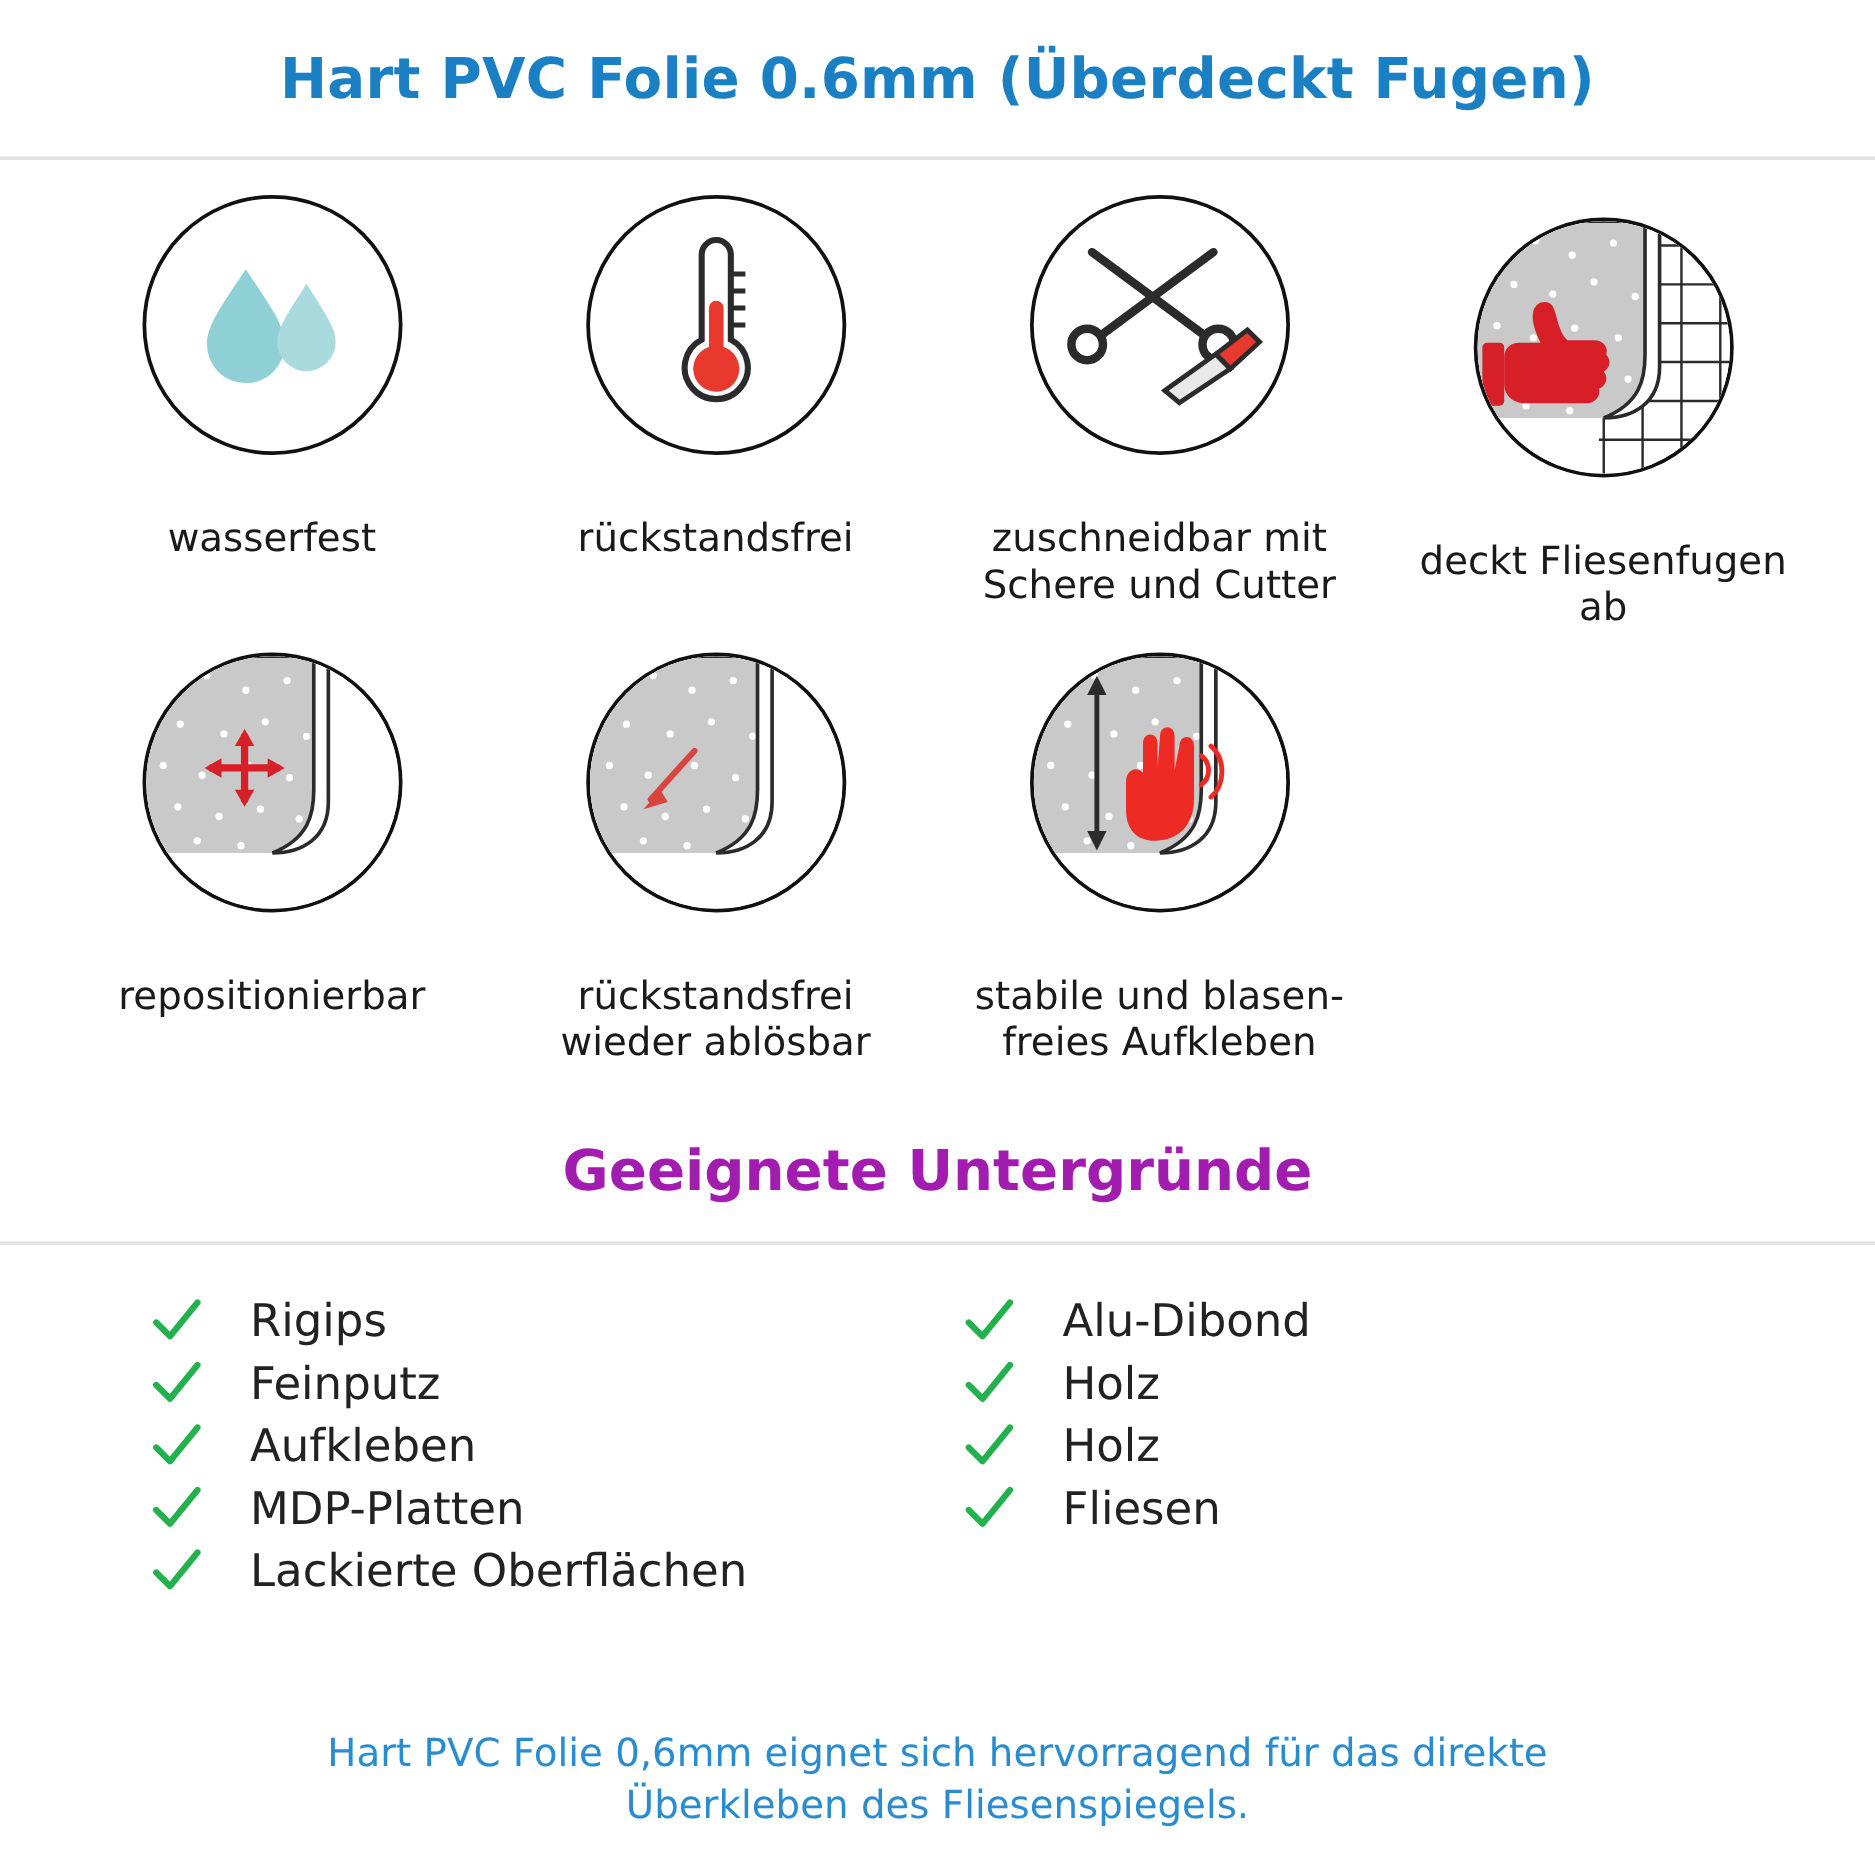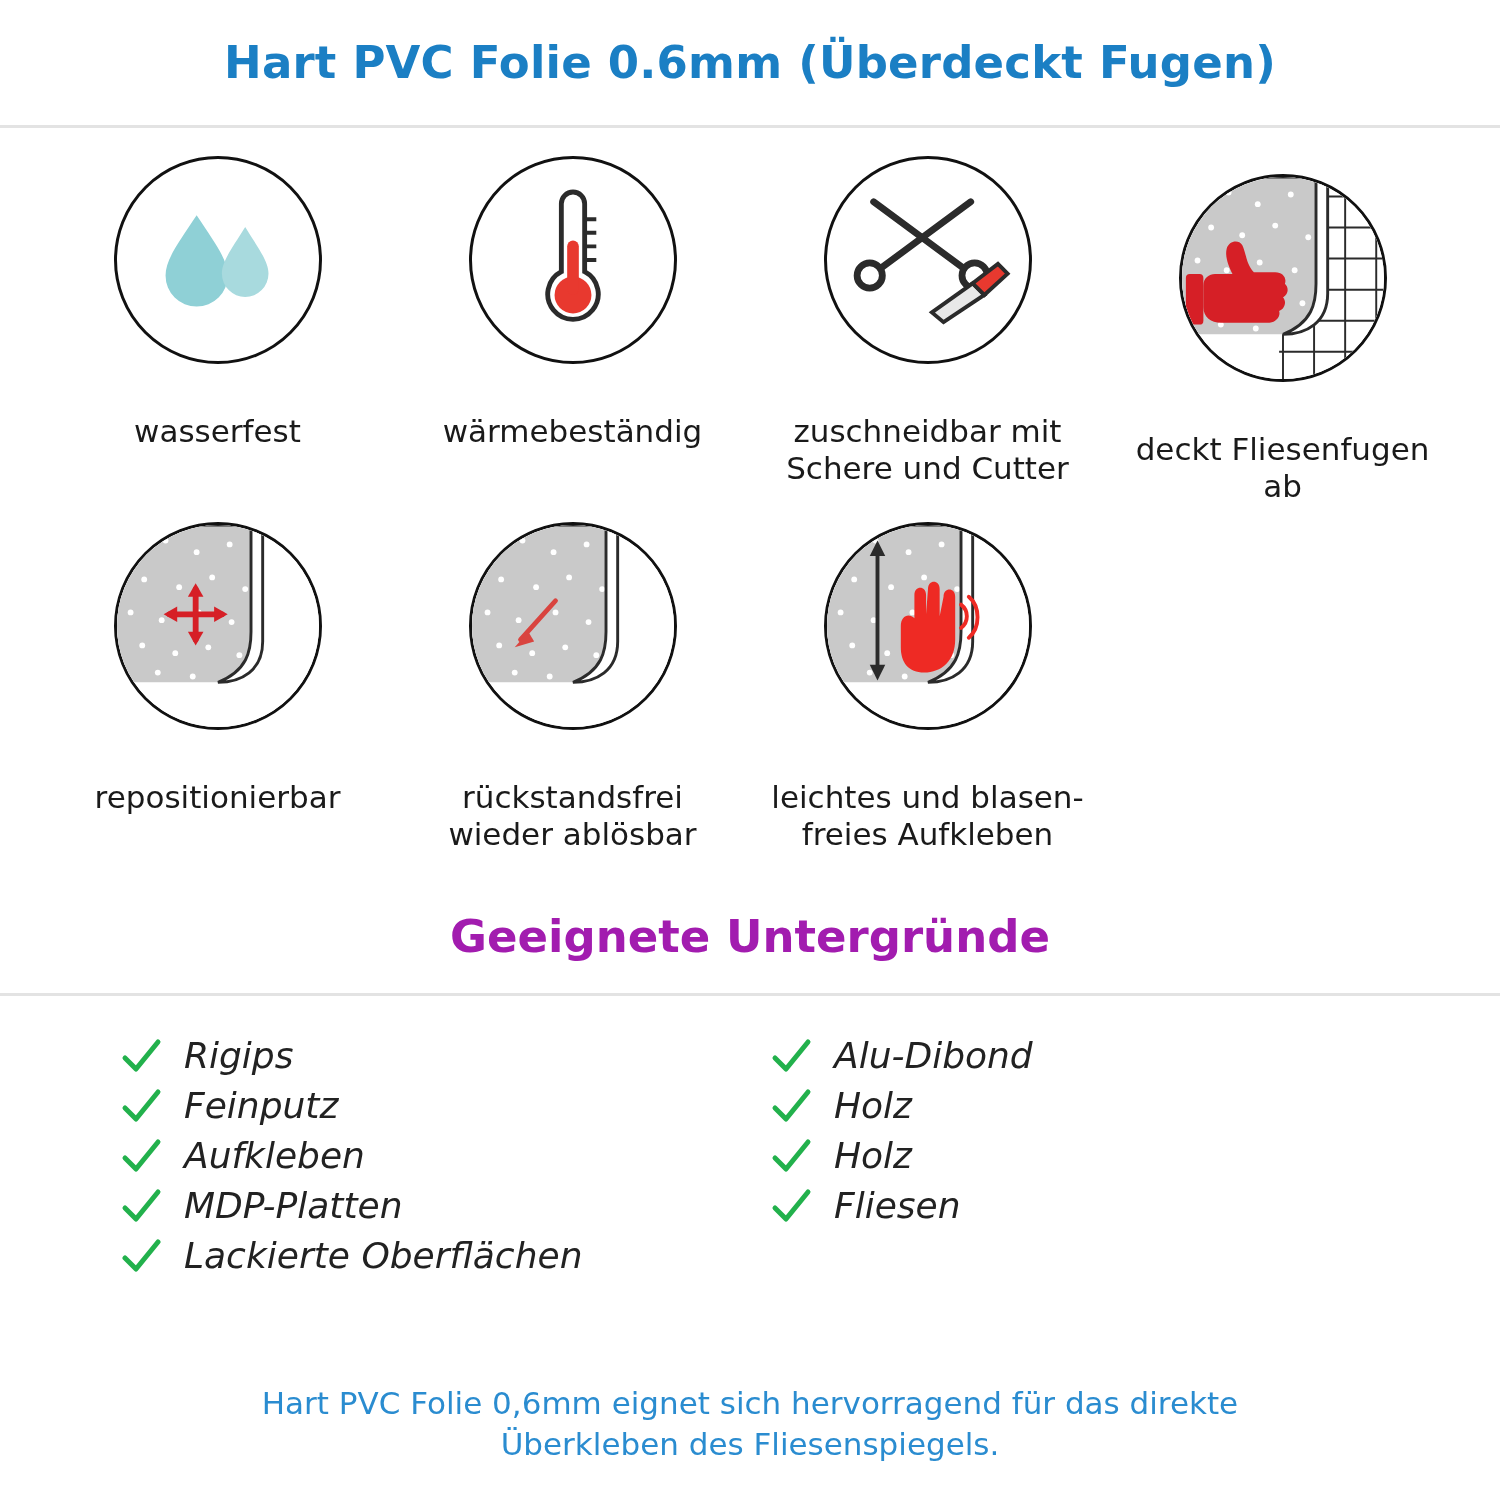--- a/index.html
+++ b/index.html
@@ -99,22 +99,22 @@
   .substrates {
     display: grid;
     grid-template-columns: 1fr 1fr;
     padding: 40px 120px 0 120px;
     box-sizing: border-box;
     column-gap: 40px;
   }
   .sub-col { display: flex; flex-direction: column; gap: 8px; }
   .sub-item {
     display: flex;
-    gap: 22px;
-    font-style: italic;
+    align-items: center;
+    gap: 38px;
   }
   .check {
     width: 42px;
     height: 42px;
     flex: 0 0 42px;
     position: relative;
   }
   .check svg { display:block; width:100%; height:100%; }
   .sub-label {
     font-size: 36px;
@@ -165,21 +165,21 @@
         <svg viewBox="0 0 208 208">
           <path d="M92 46 a12 12 0 0 1 24 0 L116 116 a26 26 0 1 1 -24 0 Z" fill="#ffffff" stroke="#2b2b2b" stroke-width="5"></path>
           <circle cx="104" cy="140" r="19" fill="#e8392f"></circle>
           <rect x="98" y="84" width="12" height="56" rx="6" fill="#e8392f"></rect>
           <line x1="116" y1="62" x2="128" y2="62" stroke="#2b2b2b" stroke-width="4"></line>
           <line x1="116" y1="76" x2="128" y2="76" stroke="#2b2b2b" stroke-width="4"></line>
           <line x1="116" y1="90" x2="128" y2="90" stroke="#2b2b2b" stroke-width="4"></line>
           <line x1="116" y1="104" x2="128" y2="104" stroke="#2b2b2b" stroke-width="4"></line>
         </svg>
       </div>
-      <div class="feature-label">wärmebeständig</div>
+      <div class="feature-label">rückstandsfrei</div>
     </div>
 
     <div class="feature">
       <div class="icon-circle">
         <svg viewBox="0 0 208 208">
           <g stroke="#2b2b2b" stroke-width="7" fill="none" stroke-linecap="round">
             <path d="M48 44 L140 112"></path>
             <path d="M148 44 L56 112"></path>
             <circle cx="44" cy="120" r="13"></circle>
             <circle cx="152" cy="120" r="13"></circle>
@@ -353,21 +353,21 @@
           <polygon points="52,160 44,144 60,144" fill="#2b2b2b"></polygon>
           <g fill="#ee2a24">
             <path d="M76 104 C 76 94 84 90 90 96 L90 72 C 90 62 102 62 102 72 L102 92 L104 66 C 104 56 116 56 116 66 L116 94 L120 74 C 120 64 132 64 132 74 L132 118 C 132 140 118 152 100 152 C 84 152 76 142 76 126 Z"></path>
           </g>
           <g stroke="#ee2a24" stroke-width="4" fill="none" stroke-linecap="round">
             <path d="M138 82 C 146 88 146 100 138 106"></path>
             <path d="M146 74 C 158 84 158 106 146 116"></path>
           </g>
         </svg>
       </div>
-      <div class="feature-label">leichtes und blasen-freies Aufkleben</div>
+      <div class="feature-label">stabile und blasen-freies Aufkleben</div>
     </div>
   </div>
 
   <div class="subsection">
     <div class="subsection-title">Geeignete Untergründe</div>
     <div class="divider"></div>
   </div>
 
   <div class="substrates">
     <div class="sub-col">

